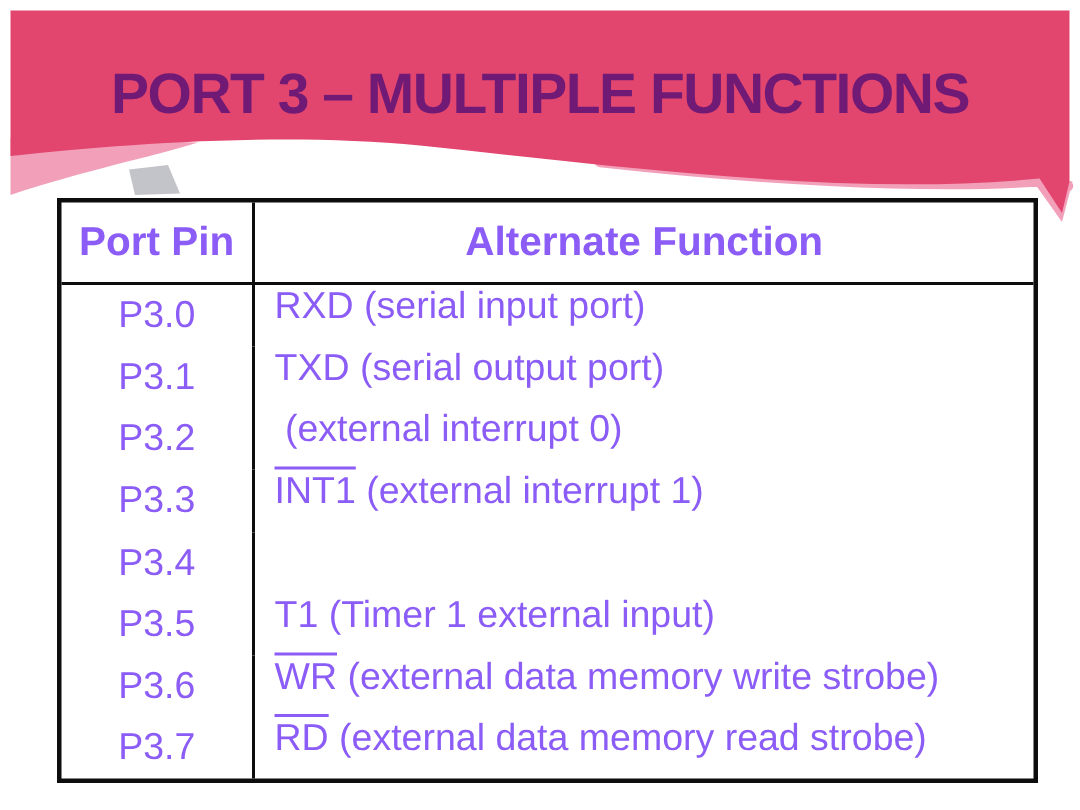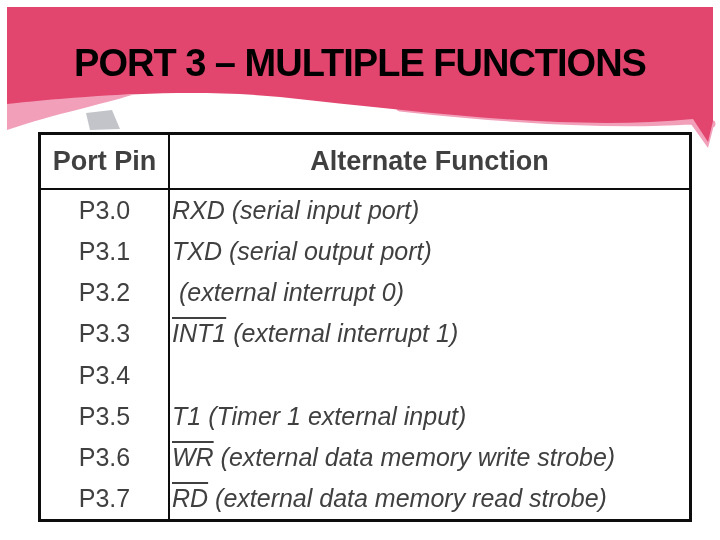--- a/index.html
+++ b/index.html
@@ -9,53 +9,53 @@
     font-family:"Liberation Sans", sans-serif;
     position:relative; overflow:hidden;
   }
   .slide { position:absolute; inset:0; }
 
   
   .band-svg { position:absolute; top:0; left:0; display:block; }
   .slide-title {
     position:absolute; top:44px; left:0; width:720px;
     margin:0; text-align:center;
-    color:#000000; font-size:38px; font-weight:bold; letter-spacing:-1px;
+    color:#701a75; font-size:38px; font-weight:bold; letter-spacing:-1px;
     line-height:1.0;
   }
 
   
   .ptable {
     position:absolute; left:38px; top:132px;
     width:654px; height:390px;
     box-sizing:border-box;
     border:3px solid #0d0d0d;
     background:#ffffff;
     display:flex; flex-direction:column;
-    color:#404040;
+    color:#8b5cf6;
   }
   .thead {
     display:flex; height:53px; flex:0 0 53px;
     border-bottom:2px solid #0d0d0d;
   }
   .th { display:flex; align-items:center; justify-content:center;
         font-weight:bold; font-size:27px; }
   .col-pin { width:129px; flex:0 0 129px; border-right:2px solid #0d0d0d; box-sizing:border-box; }
   .col-fn  { flex:1;text-align:right; }
   .tbody { flex:1; display:flex; flex-direction:column; }
   .trow { flex:1; display:flex; }
   .cell-pin {
     width:129px; flex:0 0 129px; box-sizing:border-box;
     border-right:2px solid #0d0d0d;
     display:flex; align-items:center; justify-content:center;
     font-size:25px;
   }
   .cell-fn {
-    flex:1; display:flex; align-items:center;
-    padding-left:2px; font-size:25px; white-space:pre;font-style:italic;
+    flex:1; display:flex; align-items:flex-start;
+    padding-left:13px; font-size:25px; white-space:pre;
   }
   .ovl { text-decoration-line:overline; text-decoration-thickness:2px; }
 </style>
 </head>
 <body>
 
 <div class="slide">
 
   <svg class="band-svg" width="720" height="155" viewBox="0 0 720 155" aria-hidden="true">
 

